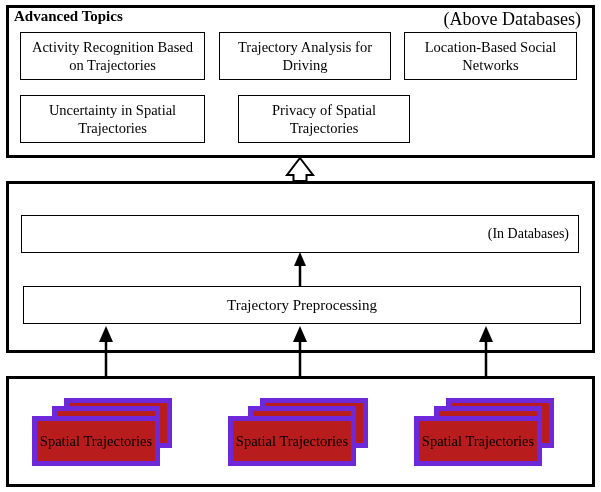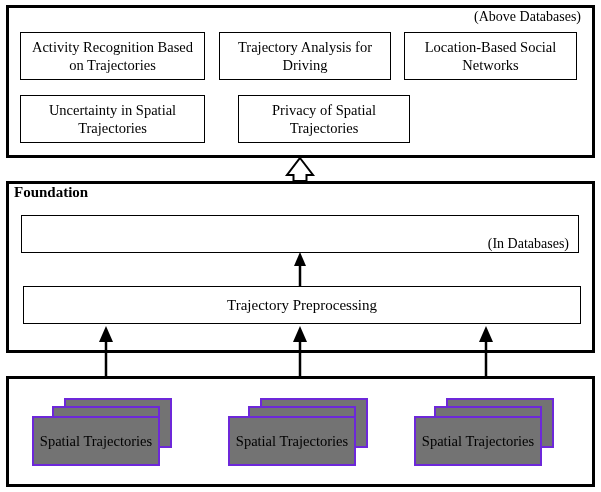--- a/index.html
+++ b/index.html
@@ -54,21 +54,21 @@
     font-size: 15px;
     font-weight: bold;
     font-family: "Liberation Serif", serif;
     white-space: nowrap;
   }
   #advanced-title { left: 14px; top: 8px; }
   #foundation-title { left: 14px; top: 184px; }
 
   .section-note {
     position: absolute;
-    font-size: 14px;
+    font-size: 18px;
     font-family: "Liberation Serif", serif;
     white-space: nowrap;
   }
   #advanced-note { right: 20px; top: 9px; }
 
   
   .cell {
     position: absolute;
     border: 1px solid #000;
     background: #fff;
@@ -113,37 +113,36 @@
     font-family: "Liberation Serif", serif;
   }
   .bar-note {
     position: absolute;
     right: 9px;
     top: 50%;
     transform: translateY(-50%);
     font-size: 14px;
     font-family: "Liberation Serif", serif;
     white-space: nowrap;
-    margin-top: 10px;
   }
 
   
   .stack {
     position: absolute;
     width: 150px;
     height: 72px;
   }
   #stack-0 { left: 30px;  top: 398px; }
   #stack-1 { left: 226px; top: 398px; }
   #stack-2 { left: 412px; top: 398px; }
 
   .card {
     position: absolute;
-    border: 2px solid #6d28d9;
-    background: #737373;
+    border: 5px solid #6d28d9;
+    background: #b91c1c;
     box-sizing: border-box;
   }
   .card-back2 {
     left: 34px; top: 0px;  width: 108px; height: 50px;
   }
   .card-back1 {
     left: 22px; top: 8px;  width: 108px; height: 50px;
   }
   .card-front {
     left: 2px;  top: 18px; width: 128px; height: 50px;
@@ -179,30 +178,30 @@
     height: 492px;
     pointer-events: none;
   }
 </style>
 </head>
 <body>
 
 <div id="diagram">
 
   <div class="section" id="advanced-section"></div>
+  <div class="section-title" id="advanced-title">Advanced Topics</div>
   <div class="section-note" id="advanced-note">(Above Databases)</div>
 
   <div class="cell" id="cell-1">Trajectory Analysis for Driving</div>
   <div class="cell" id="cell-0">Activity Recognition Based on Trajectories</div>
   <div class="cell" id="cell-2">Location-Based Social Networks</div>
   <div class="cell" id="cell-3">Uncertainty in Spatial Trajectories</div>
   <div class="cell" id="cell-4">Privacy of Spatial Trajectories</div>
 
   <div class="section" id="foundation-section"></div>
-  <div class="section-title" id="foundation-title">Foundation</div>
 
   <div class="bar" id="bar-indexing">
     <div class="bar-note">(In Databases)</div>
   </div>
 
   <div class="bar" id="bar-preproc">
     <div class="bar-label">Trajectory Preprocessing</div>
   </div>
 
   <div class="section" id="data-section"></div>

